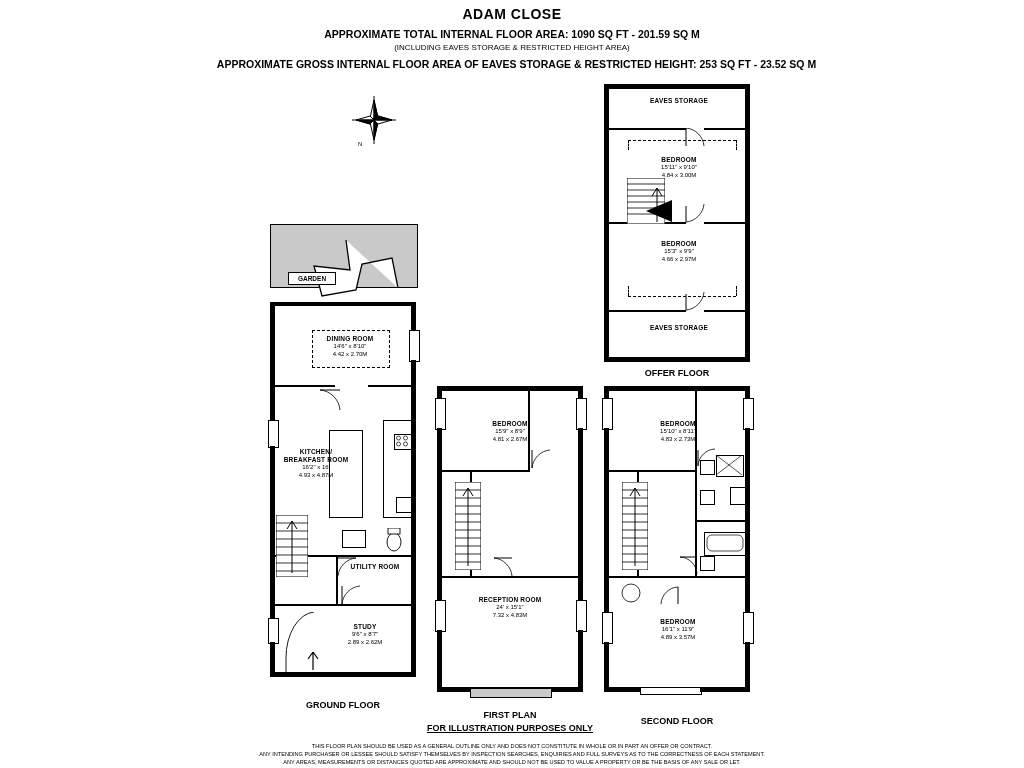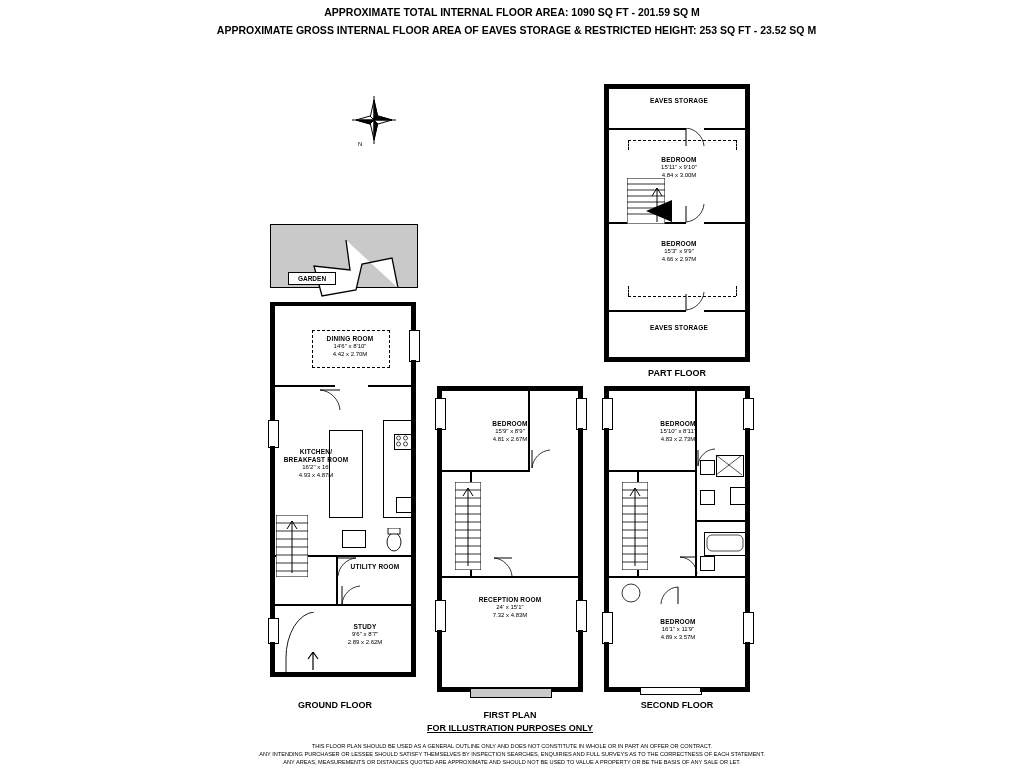--- a/index.html
+++ b/index.html
@@ -35,21 +35,23 @@
   .disc{position:absolute;left:0;right:0;text-align:center;font-size:5.6px;line-height:1.45;}
   .fip{position:absolute;font-size:9px;font-weight:bold;text-align:center;text-decoration:underline;}
   .compass{position:absolute;}
   .stair{position:absolute;}
   svg{display:block;}
 </style>
 </head>
 <body>
 
 <div class="hdr">
+  <div class="title">ADAM CLOSE</div>
   <div class="sub1">APPROXIMATE TOTAL INTERNAL FLOOR AREA:  1090 SQ FT  -  201.59 SQ M</div>
+  <div class="sub2">(INCLUDING EAVES STORAGE &amp; RESTRICTED HEIGHT AREA)</div>
   <div class="sub3">APPROXIMATE GROSS INTERNAL FLOOR AREA OF EAVES STORAGE &amp; RESTRICTED HEIGHT:   253 SQ FT  -  23.52 SQ M</div>
 </div>
 
 <div class="canvas">
 
   <div class="compass" style="left:350px;top:96px;">
     <svg width="48" height="52" viewBox="0 0 48 52">
       <g stroke="#000" stroke-width="1" fill="none">
         <path d="M24 4 L28 22 L24 26 L20 22 Z" fill="#fff"></path>
         <path d="M24 4 L28 22 L24 26 Z" fill="#000"></path>
@@ -130,21 +132,21 @@
     </div>
     <div class="roomlbl" style="left:617px;top:240px;width:124px;">
       <div class="n">BEDROOM</div>
       <div class="d">15'3" x 9'9"</div>
       <div class="d">4.66 x 2.97M</div>
     </div>
     <div class="roomlbl" style="left:617px;top:324px;width:124px;">
       <div class="n">EAVES STORAGE</div>
     </div>
 
-    <div class="floorlbl" style="left:604px;top:368px;width:146px;">PART FLOOR</div>
+    <div class="floorlbl" style="left:604px;top:368px;width:146px;">OFFER FLOOR</div>
   </div>
 
   <div>
 
     <div class="gray" style="left:270px;top:224px;width:146px;height:62px;"></div>
 
     <svg style="position:absolute;left:270px;top:240px;" width="150" height="70">
       <polyline points="76,0 80,30 44,26 52,56 86,50 92,24 122,18 128,48" fill="#fff" stroke="#000" stroke-width="1.3"></polyline>
     </svg>
     <div class="gardenbox" style="left:288px;top:272px;width:46px;">GARDEN</div>
@@ -239,21 +241,21 @@
       <line x1="2" y1="2" x2="22" y2="2" stroke="#000" stroke-width="1"></line>
     </svg>
 
     <div class="white" style="left:268px;top:420px;width:9px;height:26px;"></div>
     <div class="boxline" style="left:268px;top:420px;width:9px;height:26px;"></div>
     <div class="white" style="left:268px;top:618px;width:9px;height:24px;"></div>
     <div class="boxline" style="left:268px;top:618px;width:9px;height:24px;"></div>
     <div class="white" style="left:409px;top:330px;width:9px;height:30px;"></div>
     <div class="boxline" style="left:409px;top:330px;width:9px;height:30px;"></div>
 
-    <div class="floorlbl" style="left:260px;top:700px;width:150px;">GROUND FLOOR</div>
+    <div class="floorlbl" style="left:268px;top:700px;width:150px;">GROUND FLOOR</div>
   </div>
 
   <div>
     <div class="wall" style="left:437px;top:386px;width:146px;height:5px;"></div>
     <div class="wall" style="left:437px;top:386px;width:5px;height:306px;"></div>
     <div class="wall" style="left:578px;top:386px;width:5px;height:306px;"></div>
     <div class="wall" style="left:437px;top:687px;width:146px;height:5px;"></div>
 
     <div class="gray" style="left:470px;top:688px;width:80px;height:8px;"></div>
 
@@ -392,20 +394,20 @@
     <div class="boxline" style="left:602px;top:398px;width:9px;height:30px;"></div>
     <div class="white" style="left:743px;top:398px;width:9px;height:30px;"></div>
     <div class="boxline" style="left:743px;top:398px;width:9px;height:30px;"></div>
     <div class="white" style="left:602px;top:612px;width:9px;height:30px;"></div>
     <div class="boxline" style="left:602px;top:612px;width:9px;height:30px;"></div>
     <div class="white" style="left:743px;top:612px;width:9px;height:30px;"></div>
     <div class="boxline" style="left:743px;top:612px;width:9px;height:30px;"></div>
     <div class="white" style="left:640px;top:688px;width:60px;height:5px;"></div>
     <div class="boxline" style="left:640px;top:687px;width:60px;height:6px;"></div>
 
-    <div class="floorlbl" style="left:604px;top:700px;width:146px;">SECOND FLOOR</div>
+    <div class="floorlbl" style="left:604px;top:716px;width:146px;">SECOND FLOOR</div>
   </div>
 
   <div class="disc" style="top:742px;">THIS FLOOR PLAN SHOULD BE USED AS A GENERAL OUTLINE ONLY AND DOES NOT CONSTITUTE IN WHOLE OR IN PART AN OFFER OR CONTRACT.</div>
   <div class="disc" style="top:750px;">ANY INTENDING PURCHASER OR LESSEE SHOULD SATISFY THEMSELVES BY INSPECTION SEARCHES, ENQUIRIES AND FULL SURVEYS AS TO THE CORRECTNESS OF EACH STATEMENT.</div>
   <div class="disc" style="top:758px;">ANY AREAS, MEASUREMENTS OR DISTANCES QUOTED ARE APPROXIMATE AND SHOULD NOT BE USED TO VALUE A PROPERTY OR BE THE BASIS OF ANY SALE OR LET.</div>
 
 </div>
 
 </body></html>

